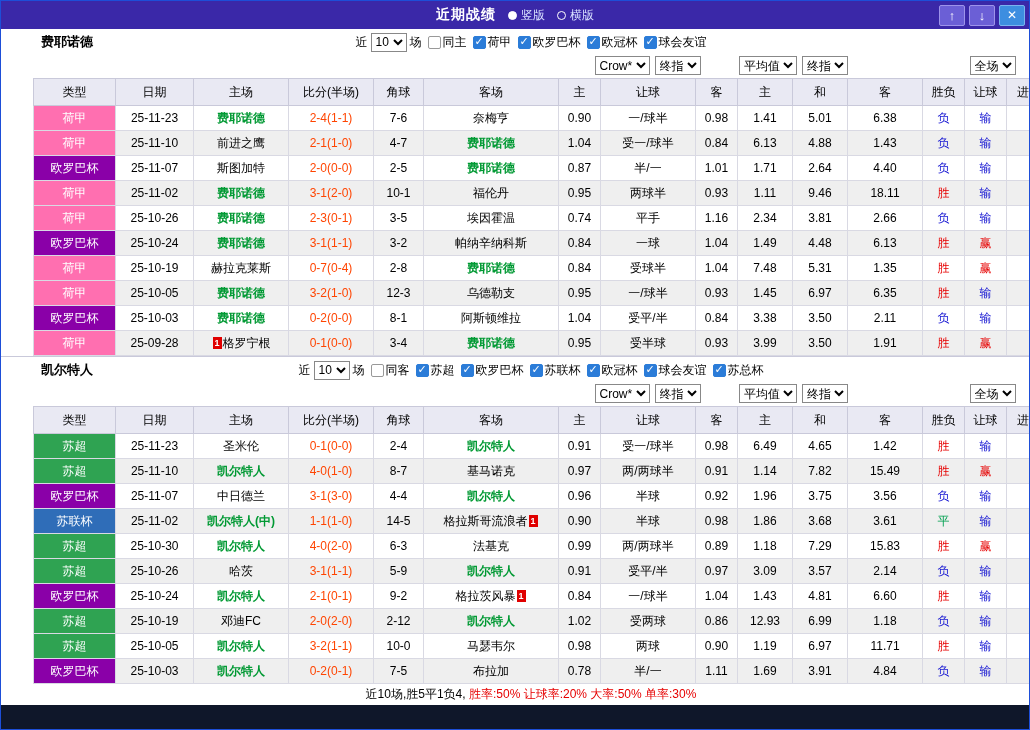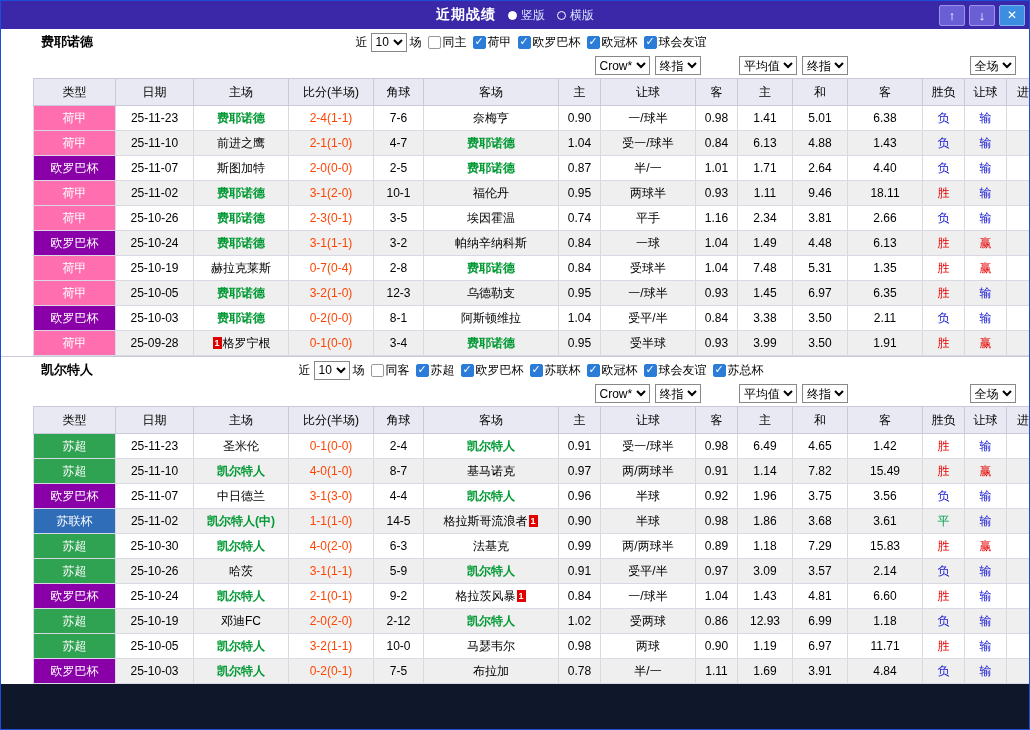--- a/index.html
+++ b/index.html
@@ -582,15 +582,16 @@
               <td>1.11</td>
               <td>1.69</td>
               <td>3.91</td>
               <td>4.84</td>
               <td class="res" style="color: rgb(20, 20, 210);">负</td>
               <td class="res" style="color: rgb(20, 20, 210);">输</td>
               <td class="res" style="color: rgb(20, 20, 210);">小</td>
             </tr>
           </tbody>
         </table>
+        <div class="summary"><span class="sum-main">近10场,胜5平1负4, </span><span class="sum-rates">胜率:50% 让球率:20% 大率:50% 单率:30%</span></div>
       </section>
     </div>
 </div>
 
 </body></html>

